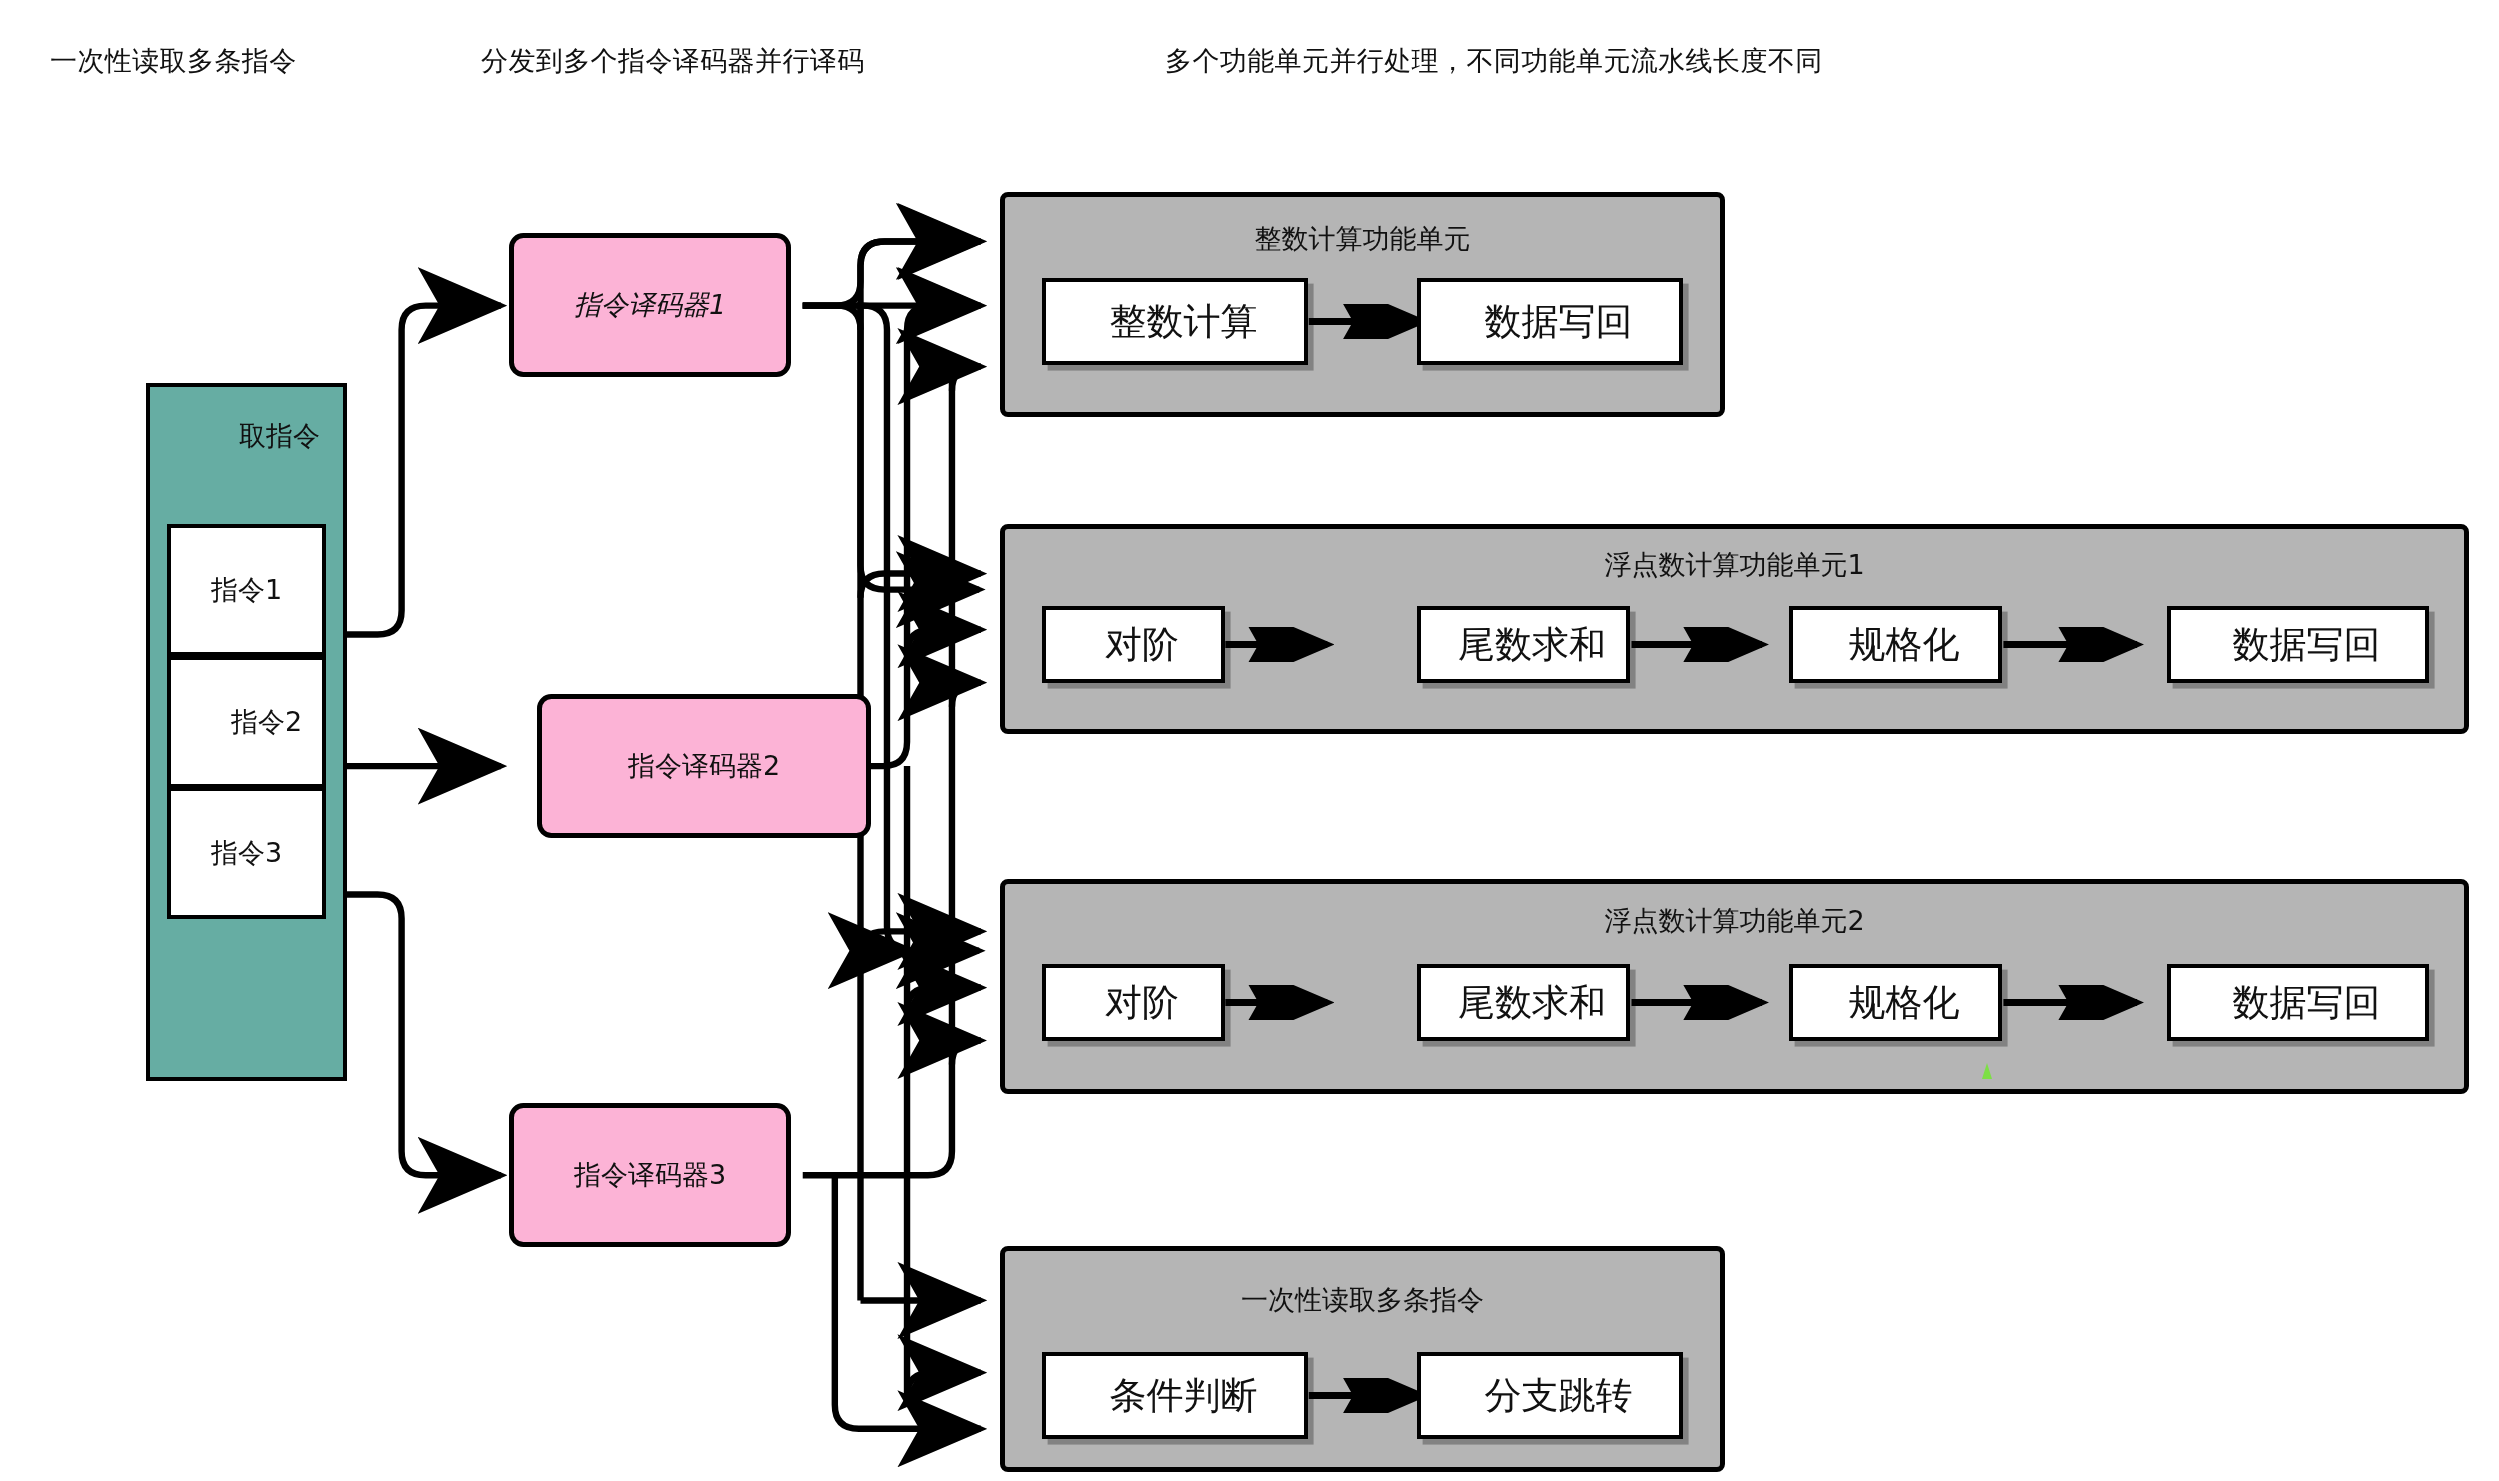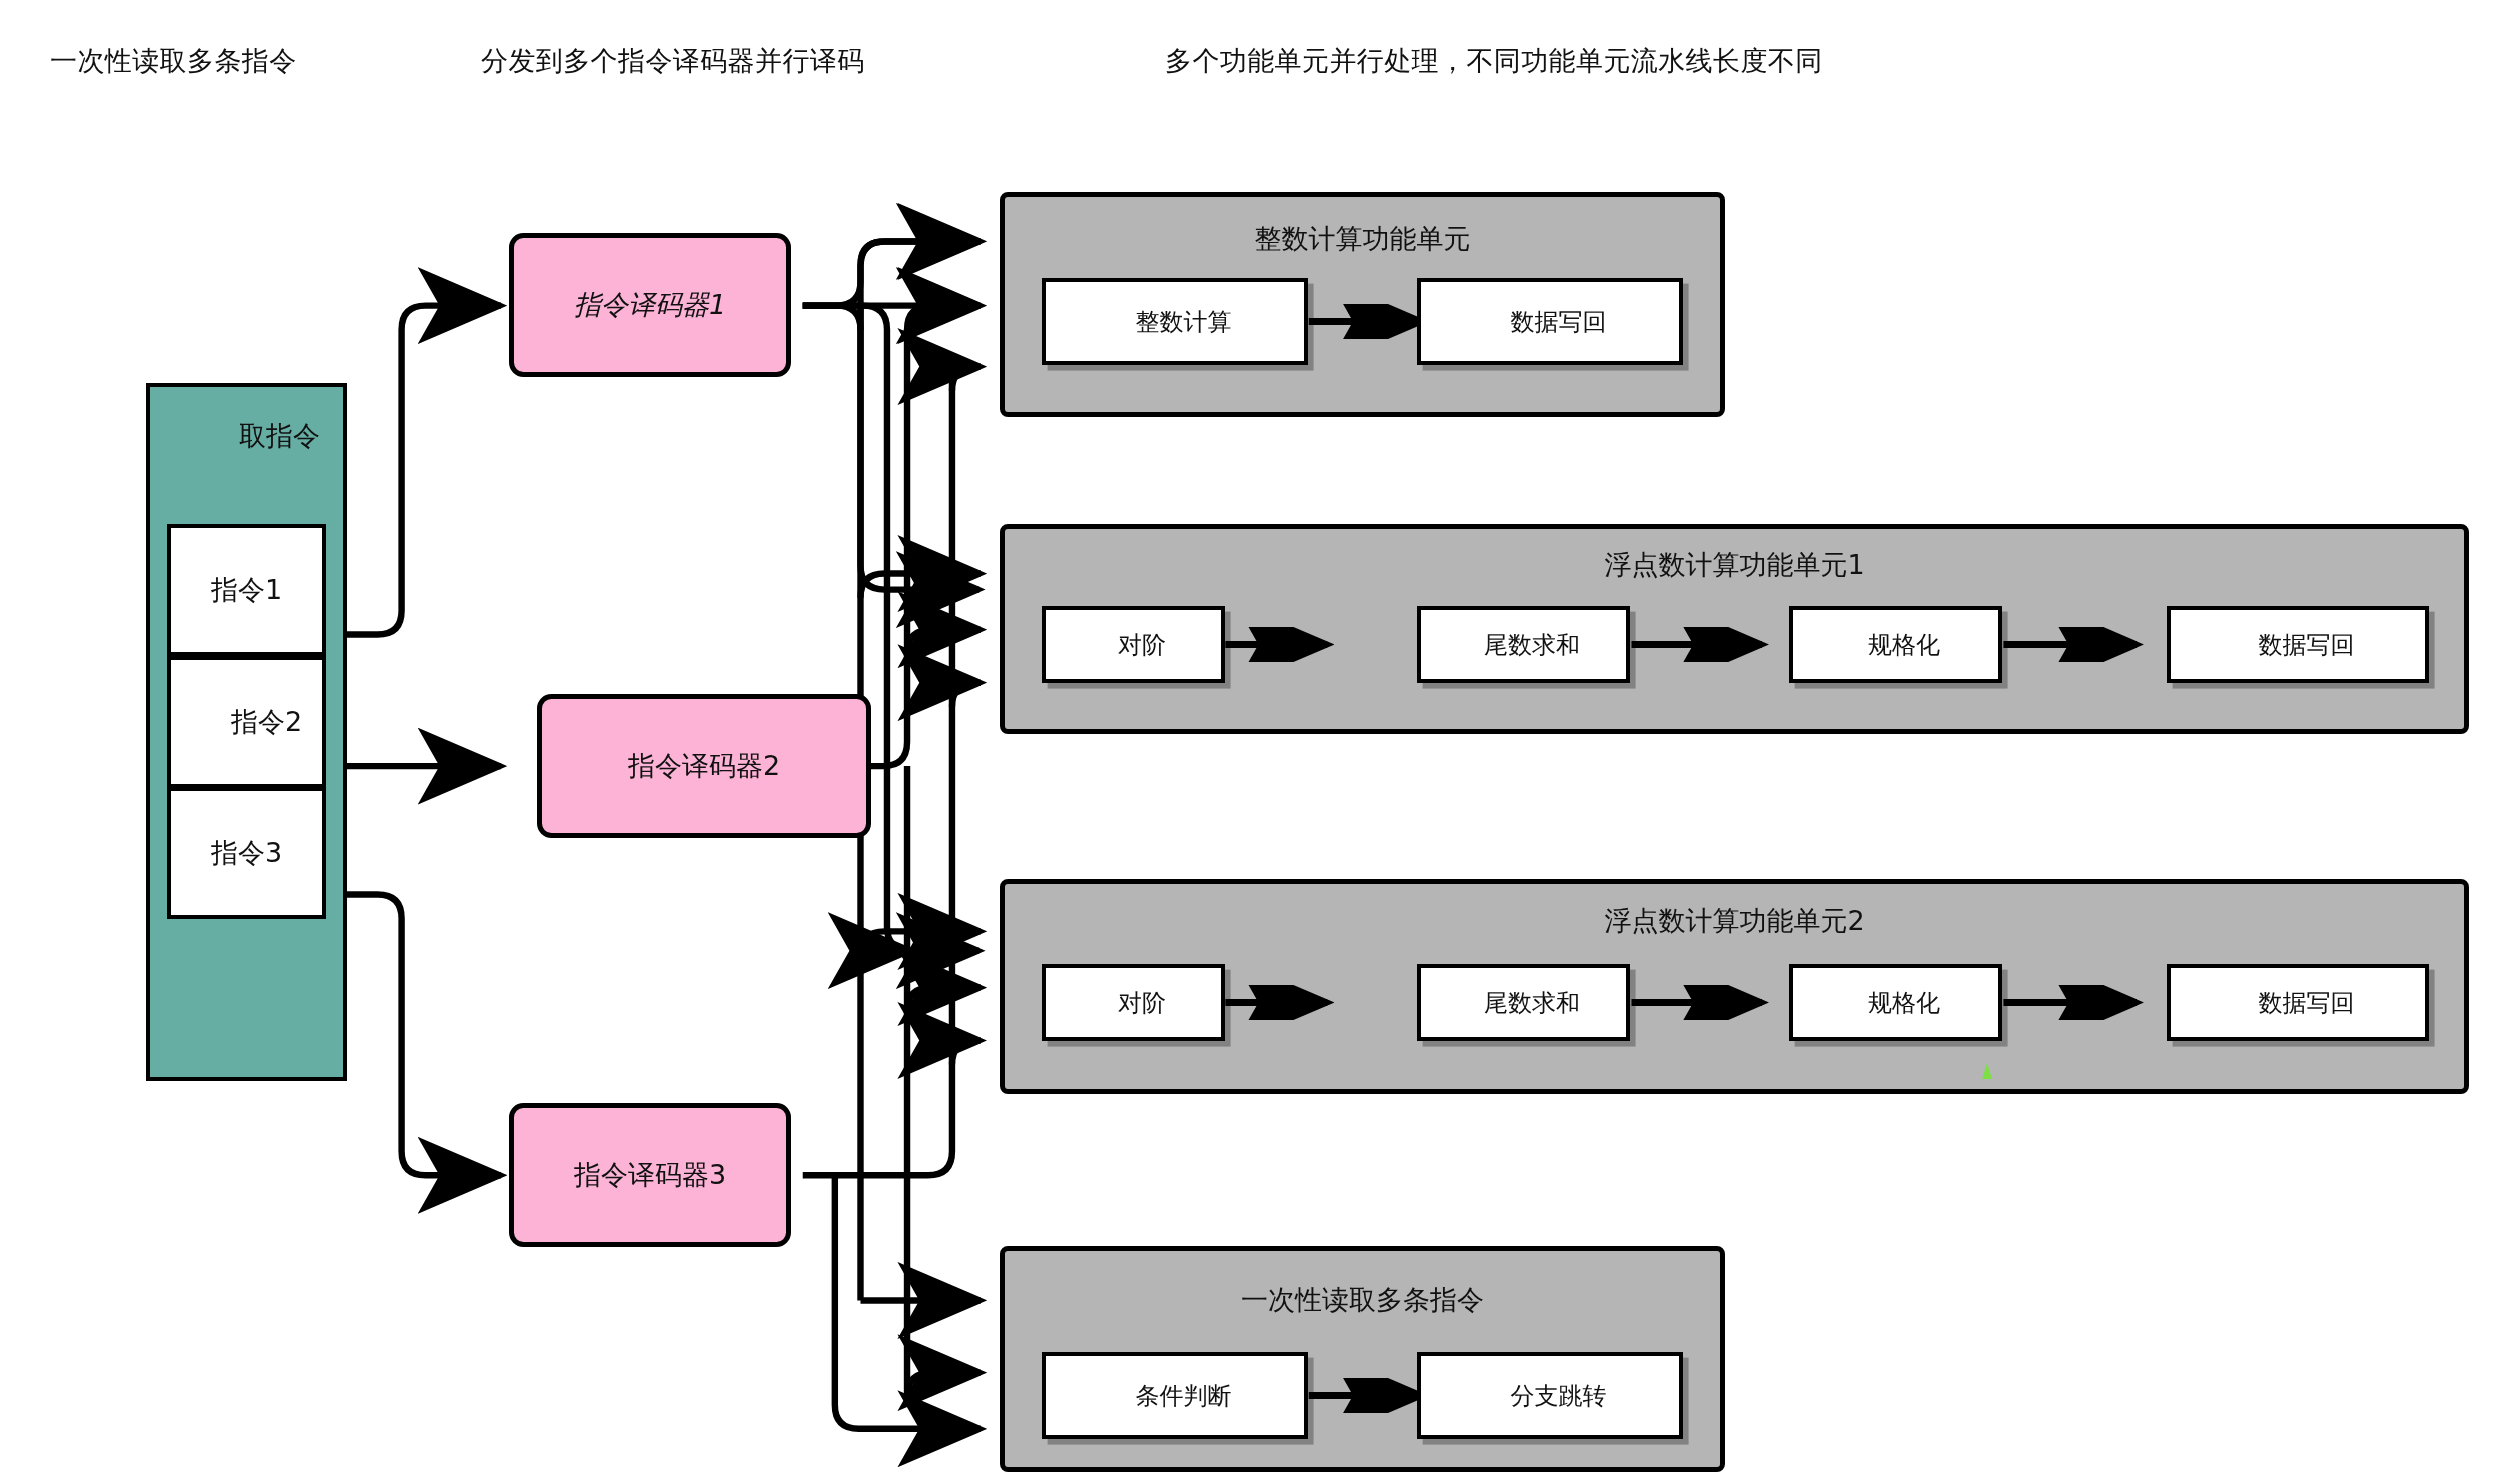--- a/index.html
+++ b/index.html
@@ -11,21 +11,21 @@
   .fetch-title{position:absolute;width:100%;text-align:center;font-size:27px;color:#111;}
   .instr{position:absolute;background:#ffffff;border:4.8px solid #000;box-sizing:border-box;
          display:flex;align-items:center;justify-content:center;font-size:27px;color:#111;}
   .decoder{position:absolute;background:#fcb3d6;border:5.6px solid #000;border-radius:14.4px;
            box-sizing:border-box;display:flex;align-items:center;justify-content:center;
            font-size:27px;color:#111;}
   .unit{position:absolute;background:#b5b5b5;border:5.6px solid #000;border-radius:8px;
         box-sizing:border-box;}
   .unit-title{position:absolute;width:100%;text-align:center;font-size:27px;color:#111;}
   .stage-box{position:absolute;background:#ffffff;border:4.8px solid #000;box-sizing:border-box;
-             display:flex;align-items:center;justify-content:center;font-size:24px;color:#111;
+             display:flex;align-items:center;justify-content:center;font-size:37px;color:#111;
              box-shadow:5.6px 5.6px 0 rgba(0,0,0,0.28);padding-left:17px;}
   .cursor{position:absolute;width:0;height:0;border-left:5.6px solid transparent;
           border-right:5.6px solid transparent;border-bottom:16px solid #7ddf46;}
 </style>
 </head>
 <body>
 
 <div id="stage">
 
   <div class="hdr" style="left:50px;top:22.5px;">一次性读取多条指令</div>

